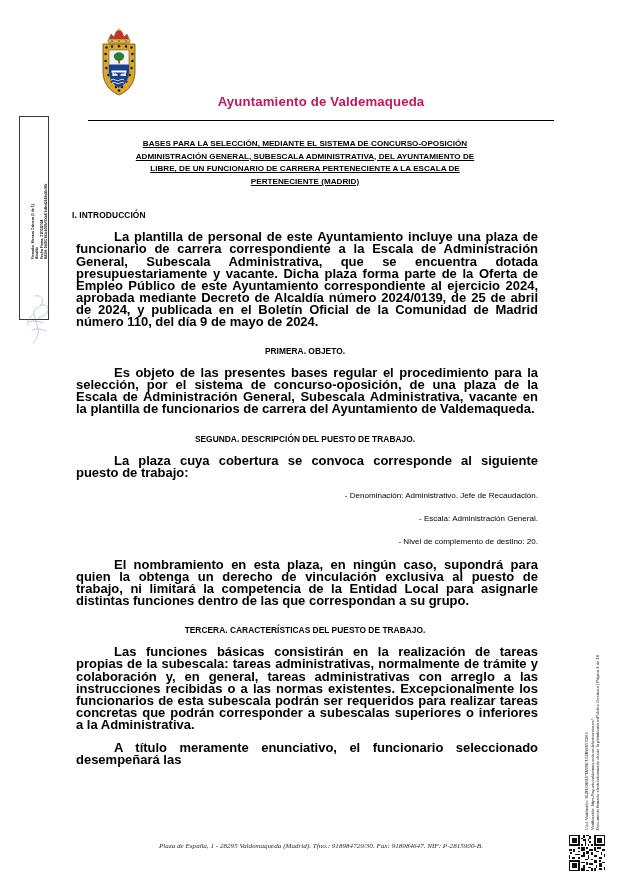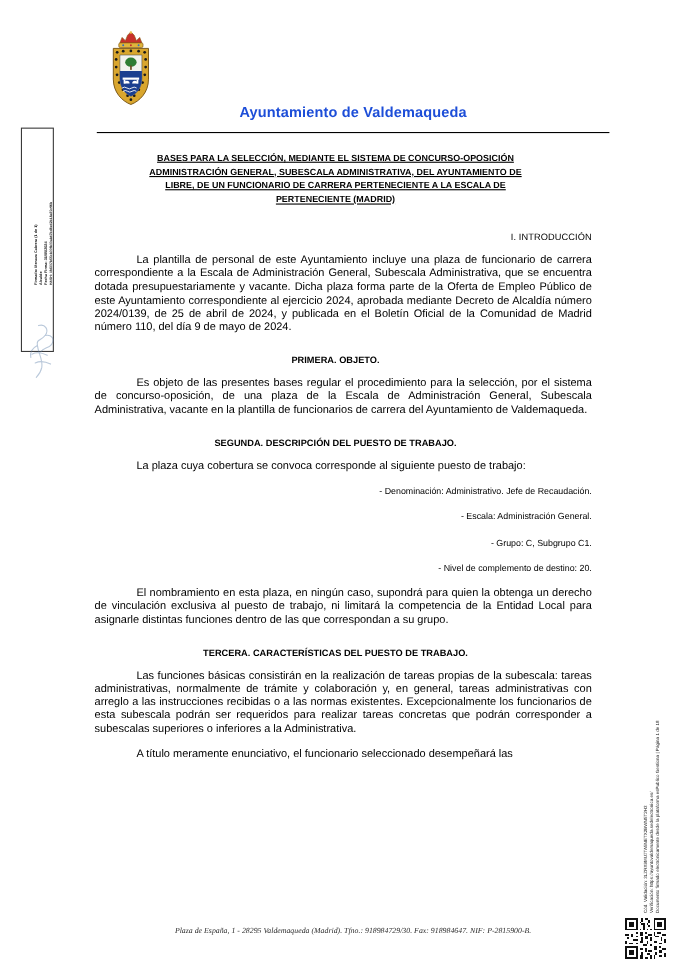--- a/index.html
+++ b/index.html
@@ -117,21 +117,21 @@
   }
   .header-title {
     position: absolute;
     left: 0;
     right: 0;
     top: 68px;
     text-align: center;
     font-size: 13.2px;
     font-weight: bold;
     letter-spacing: 0.15px;
-    color: #1d4ed8;
+    color: #be185d;
   }
   .header-rule {
     position: absolute;
     left: 88px;
     top: 120px;
     width: 466px;
     height: 0;
     border-top: 1.4px solid #000;
   }
 
@@ -149,34 +149,35 @@
     font-weight: bold;
     line-height: 12.6px;
     text-decoration: underline;
     text-underline-offset: 1.4px;
     letter-spacing: 0.02px;
     margin: 0 0 0 0;
   }
   .doc-title span { display: block; }
 
   .sect-head {
-    text-align: right;
-    font-weight: normal;
+    text-align: left;
+    font-weight: bold;
     font-size: 8.4px;
     margin: 22px 0 0 0;
     letter-spacing: 0.1px;
   }
 
   p.para {
-    font-size: 10px;
+    font-size: 13px;
     line-height: 12.1px;
     text-align: justify;
-    margin: 11px 0 0 14px;
+    margin: 11px 0 0 4px;
     text-indent: 38px;
     letter-spacing: -0.01px;
+    font-weight: bold;
   }
 
   h3.base-head {
     font-size: 8.4px;
     font-weight: bold;
     margin: 18px 0 0 0;
     text-align: center;
     letter-spacing: 0.02px;
   }
 
@@ -313,21 +314,20 @@
     <p class="para">La plantilla de personal de este Ayuntamiento incluye una plaza de funcionario de carrera correspondiente a la Escala de Administración General, Subescala Administrativa, que se encuentra dotada presupuestariamente y vacante. Dicha plaza forma parte de la Oferta de Empleo Público de este Ayuntamiento correspondiente al ejercicio 2024, aprobada mediante Decreto de Alcaldía número 2024/0139, de 25 de abril de 2024, y publicada en el Boletín Oficial de la Comunidad de Madrid número 110, del día 9 de mayo de 2024.</p>
 
     <h3 class="base-head">PRIMERA. OBJETO.</h3>
     <p class="para">Es objeto de las presentes bases regular el procedimiento para la selección, por el sistema de concurso-oposición, de una plaza de la Escala de Administración General, Subescala Administrativa, vacante en la plantilla de funcionarios de carrera del Ayuntamiento de Valdemaqueda.</p>
 
     <h3 class="base-head">SEGUNDA. DESCRIPCIÓN DEL PUESTO DE TRABAJO.</h3>
     <p class="para">La plaza cuya cobertura se convoca corresponde al siguiente puesto de trabajo:</p>
 
     <p class="bullet">- Denominación: Administrativo. Jefe de Recaudación.</p>
     <p class="bullet">- Escala: Administración General.</p>
-    <p class="bullet">- Grupo: C, Subgrupo C1.</p>
     <p class="bullet">- Nivel de complemento de destino: 20.</p>
 
     <p class="para">El nombramiento en esta plaza, en ningún caso, supondrá para quien la obtenga un derecho de vinculación exclusiva al puesto de trabajo, ni limitará la competencia de la Entidad Local para asignarle distintas funciones dentro de las que correspondan a su grupo.</p>
 
     <h3 class="base-head">TERCERA. CARACTERÍSTICAS DEL PUESTO DE TRABAJO.</h3>
     <p class="para">Las funciones básicas consistirán en la realización de tareas propias de la subescala: tareas administrativas, normalmente de trámite y colaboración y, en general, tareas administrativas con arreglo a las instrucciones recibidas o a las normas existentes. Excepcionalmente los funcionarios de esta subescala podrán ser requeridos para realizar tareas concretas que podrán corresponder a subescalas superiores o inferiores a la Administrativa.</p>
     <p class="para">A título meramente enunciativo, el funcionario seleccionado desempeñará las</p>
 
   </div>
 

